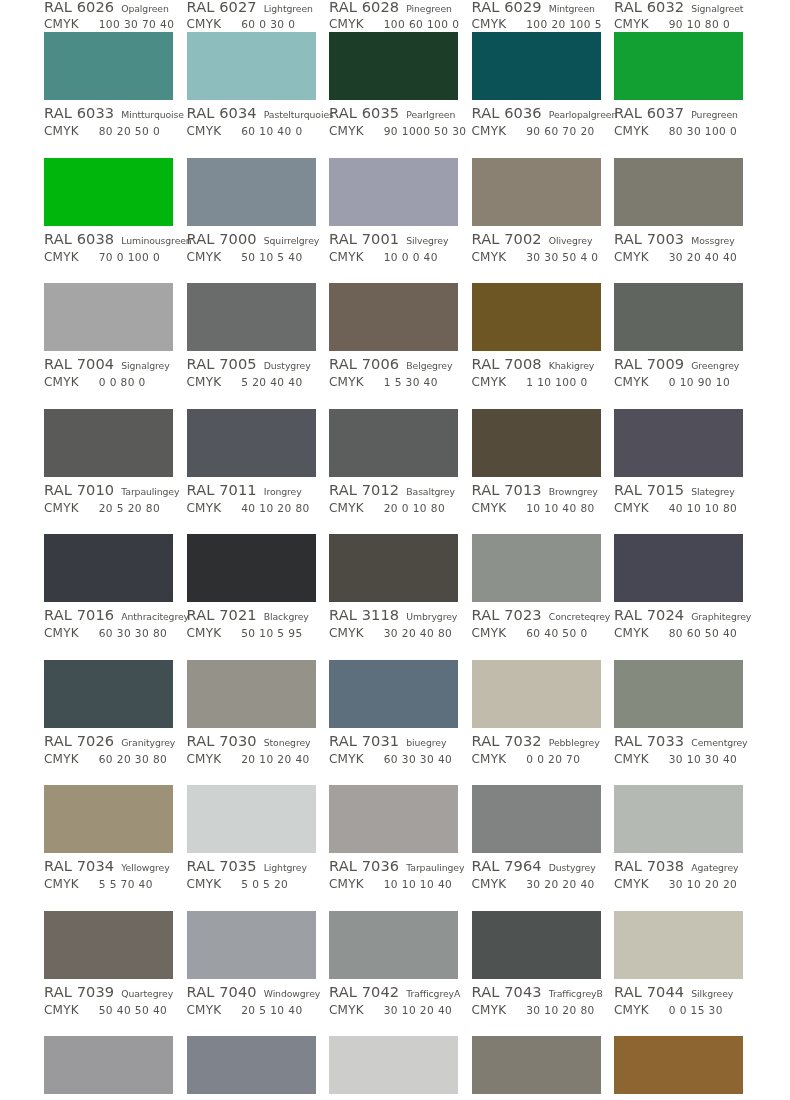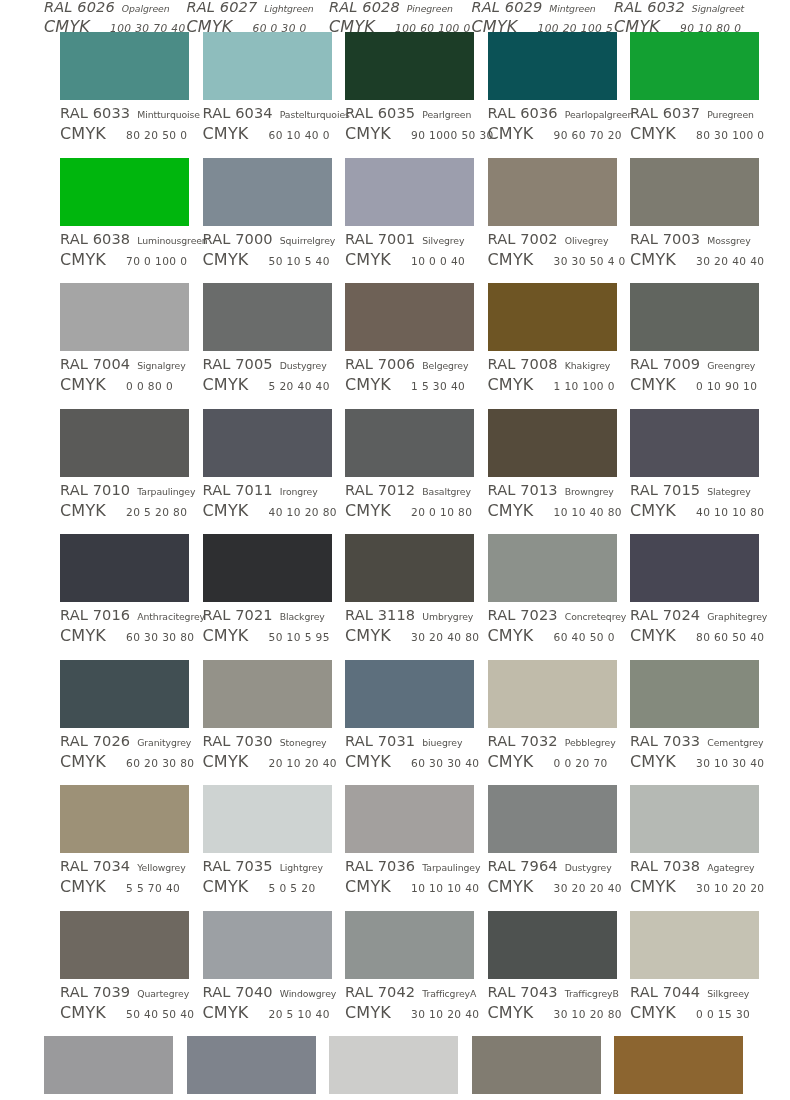--- a/index.html
+++ b/index.html
@@ -14,21 +14,21 @@
     position: relative;
     width: 790px;
     height: 1100px;
     background: #ffffff;
   }
   .row {
     position: relative;
     width: 790px;
     height: 125.5px;
     display: flex;
-    padding-left: 60px;
+    padding-left: 44px;
   }
   .cell {
     width: 129.5px;
     margin-right: 13px;
     position: relative;
   }
   .swatch {
     width: 129px;
     height: 68px;
     display: block;
@@ -55,37 +55,36 @@
     letter-spacing: -0.1px;
   }
   .cmykline {
     display: flex;
     align-items: baseline;
     white-space: nowrap;
     margin-top: 2px;
     height: 15px;
   }
   .cmyklbl {
-    font-size: 16px;
+    font-size: 12px;
     color: #55534f;
     letter-spacing: 0.2px;
   }
   .cmykvals {
     font-size: 10.6px;
     color: #55534f;
     margin-left: 20px;
     letter-spacing: 0.4px;
   }
   
   .row-clip-top {
     height: 32px;
     overflow: hidden;
     padding-left: 44px;
     display: flex;
-    font-style: italic;
   }
   .row-clip-top .cell { width: 129.5px; margin-right: 13px; }
   .row-clip-top .nameline { height: 17px; margin-top: -6px; }
   
   .row-clip-bottom {
     height: 58px;
     overflow: hidden;
     padding-left: 44px;
     display: flex;
   }

